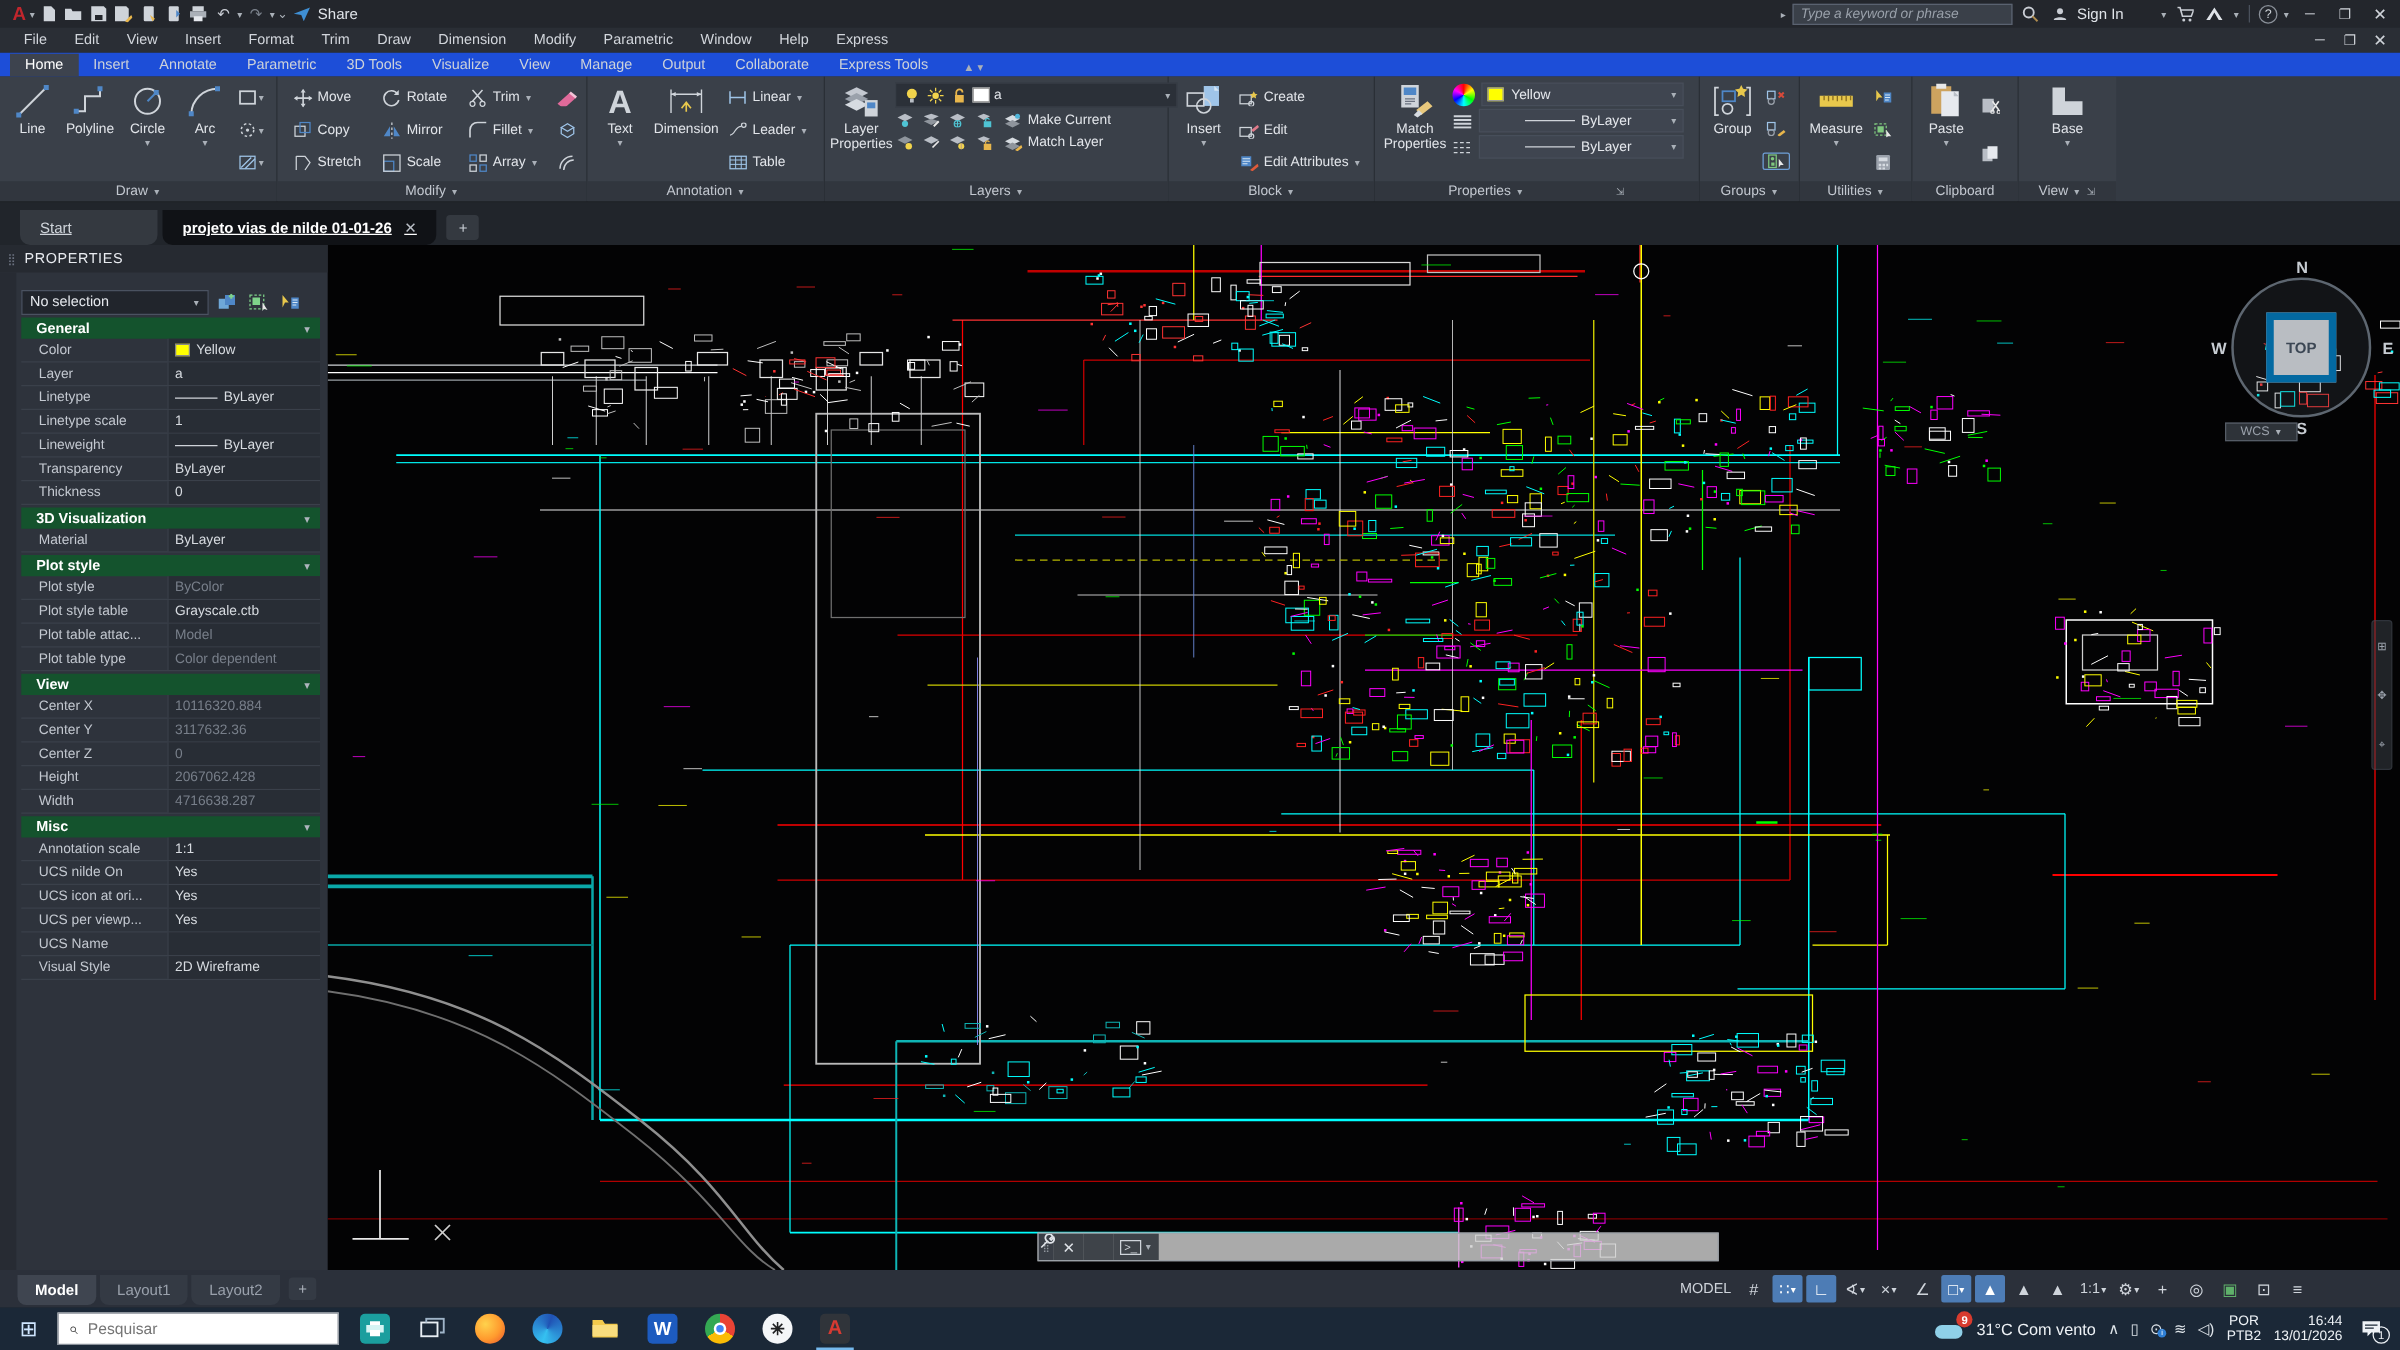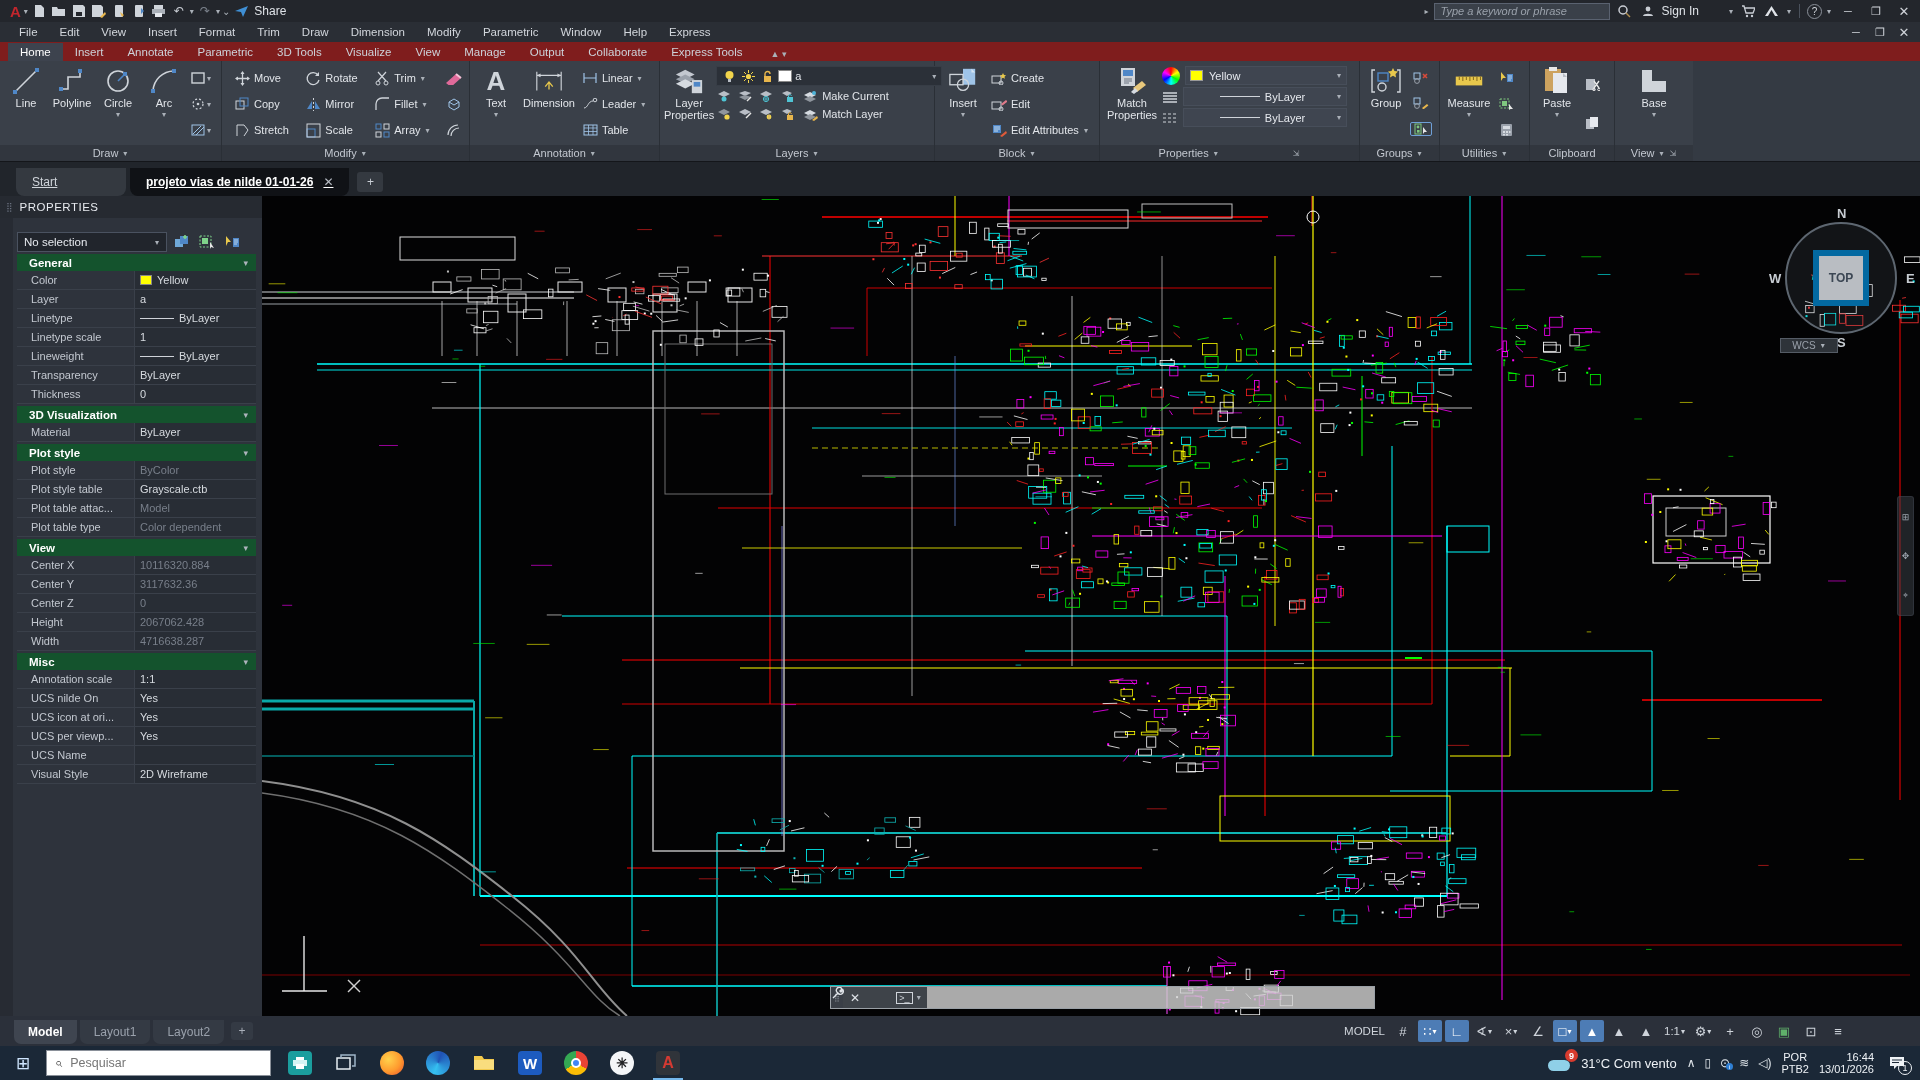--- a/index.html
+++ b/index.html
@@ -22,21 +22,21 @@
   .signin { color:#dfe3e8; font-size:12px; }
   .win-btn { width:24px; height:18px; display:inline-flex; align-items:center; justify-content:center; color:#cfd3d9; font-size:11px; }
   .divider-v { width:1px; height:14px; background:#4a515c; margin:0 3px; }
 
   
   .menubar { position:absolute; left:0; top:22px; width:1920px; height:20px; background:#2a2e35; display:flex; align-items:center; padding-left:8px; z-index:29; }
   .mi { padding:0 11px; font-size:11.5px; color:#d2d6dc; }
   .doc-controls { margin-left:auto; display:flex; margin-right:4px; }
 
   
-  .ribbon-tabs { position:absolute; left:0; top:42px; width:1920px; height:19px; background:#7f1d1d; display:flex; align-items:flex-end; padding-left:8px; z-index:28; }
+  .ribbon-tabs { position:absolute; left:0; top:42px; width:1920px; height:19px; background:#1d4ed8; display:flex; align-items:flex-end; padding-left:8px; z-index:28; }
   .rtab { padding:3px 12px 3px; font-size:11.5px; color:#cdd2d9; }
   .rtab.active { background:#3d434e; color:#fff; }
   .ribbon-collapse { margin-left:10px; padding:2px 6px; color:#aab0b8; font-size:9px; }
   .ribbon { position:absolute; left:0; top:61px; width:1920px; height:101px; background:#3a4049; display:flex; z-index:27; border-bottom:1px solid #14161a; }
   .panel { display:flex; flex-direction:column; border-right:1px solid #2a2f36; height:100%; }
   .panel-body { flex:1; display:flex; align-items:stretch; padding:2px 4px 0; gap:2px; }
   .panel-label { height:16px; background:#31363e; color:#c3c8d0; font-size:11px; display:flex; align-items:center; justify-content:center; gap:4px; }
   .bigbtn { width:44px; display:flex; flex-direction:column; align-items:center; justify-content:flex-start; padding-top:3px; gap:1px; }
   .bigbtn .blab { font-size:11px; color:#e2e5ea; text-align:center; line-height:12px; }
   .ic32 { width:30px; height:30px; display:flex; align-items:center; justify-content:center; }

